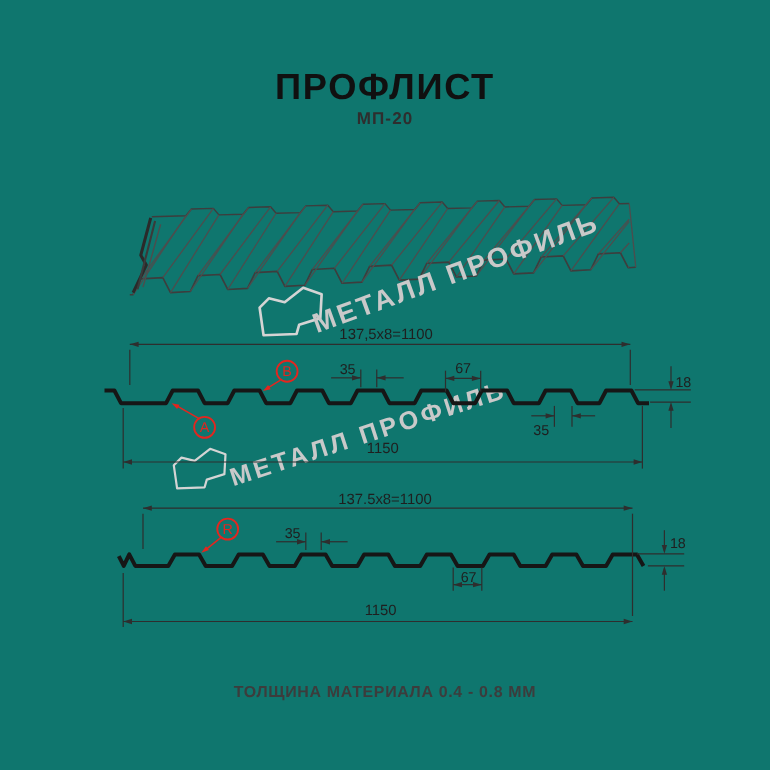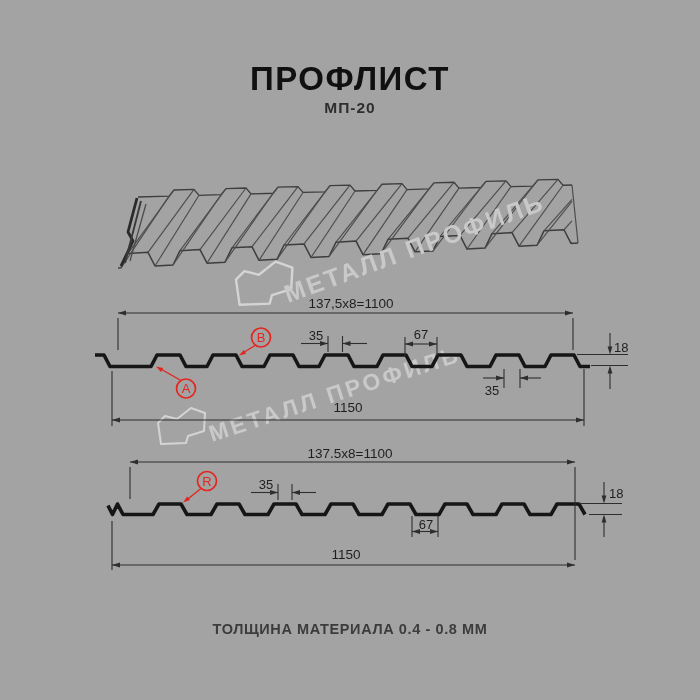--- a/index.html
+++ b/index.html
@@ -1,16 +1,16 @@
 <!DOCTYPE html>
 <html><head>
 <meta charset="utf-8">
 <style>
   html,body{margin:0;padding:0;background:#ffffff;}
-  .page{position:relative;width:700px;height:700px;background:#a3a3a3;overflow:hidden;
+  .page{position:relative;width:700px;height:700px;background:#0f766e;overflow:hidden;
         font-family:"Liberation Sans",sans-serif;}
   svg{display:block;}
   text{font-family:"Liberation Sans",sans-serif;}
   .dim-text{fill:#1f1f1f;font-size:13.5px;}
   .small-dim{fill:#1f1f1f;font-size:13px;}
   .red{fill:#e3261f;}
   .red-stroke{stroke:#e3261f;fill:none;}
   .wm-text{fill:#c9c9c9;font-weight:bold;}
 </style>
 </head>

